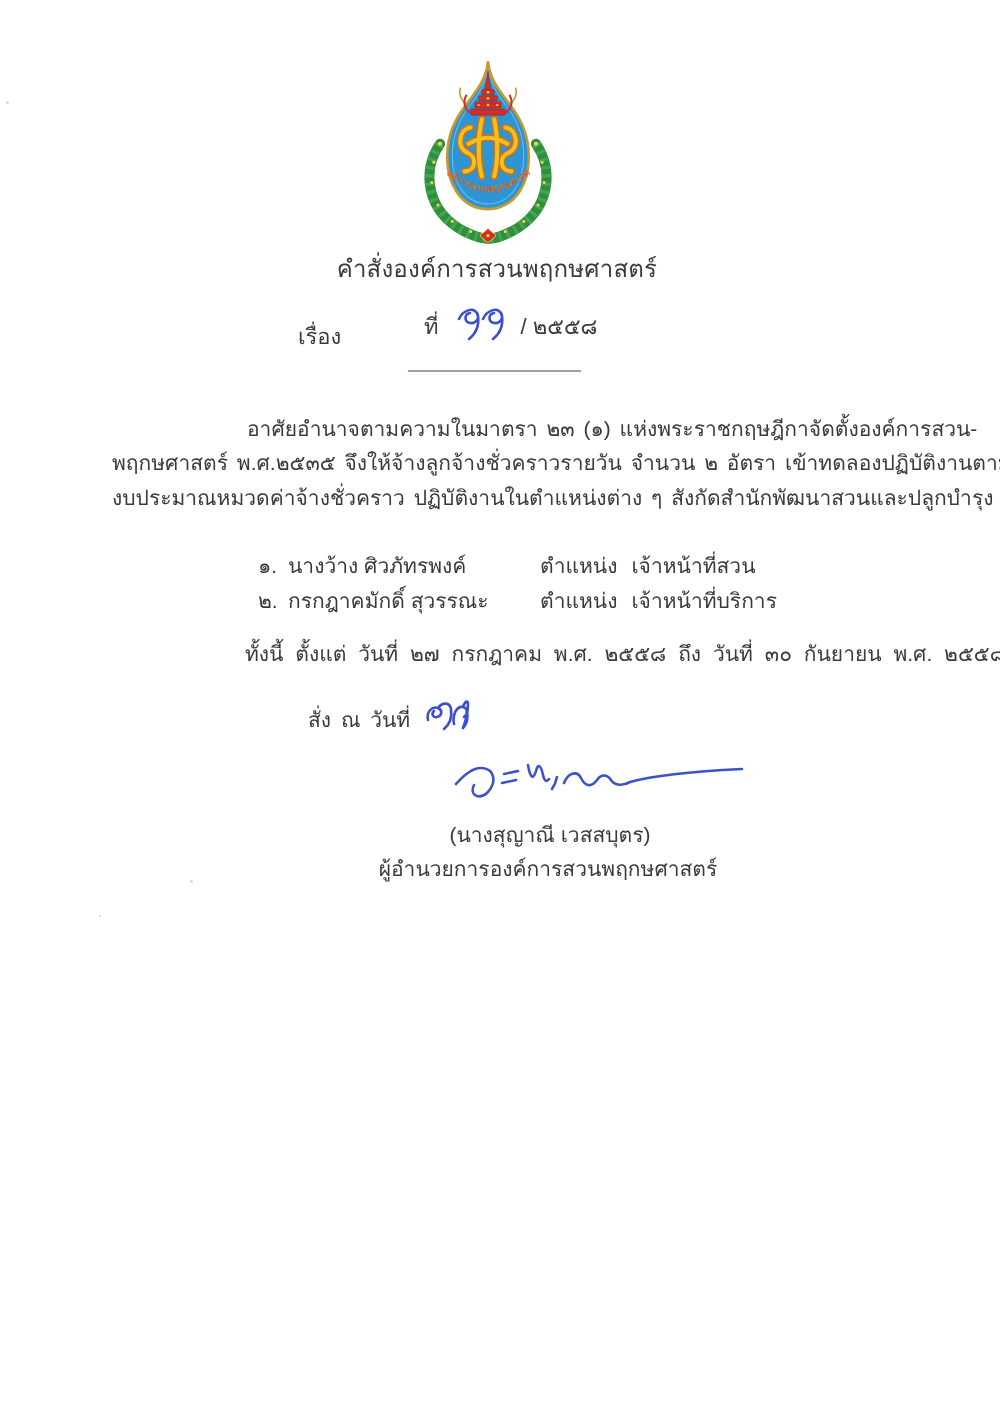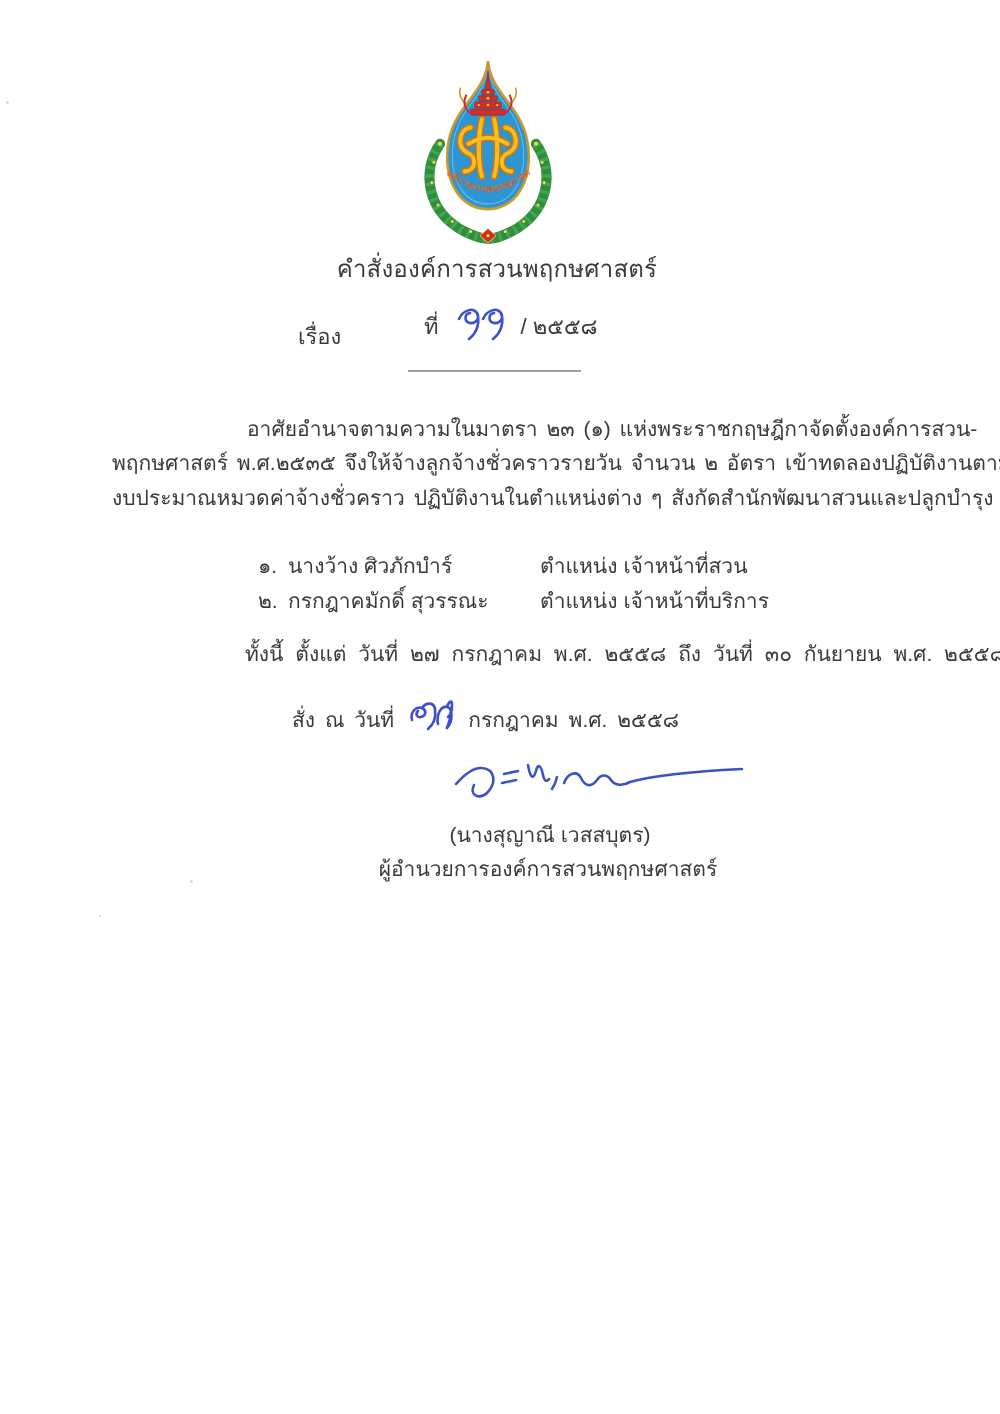--- a/index.html
+++ b/index.html
@@ -45,27 +45,27 @@
   }
   .para .pline.indent { padding-left:135px; }
   .appointees { left:0; top:548px; width:1000px; font-size:21px; }
   .appointee-row {
     height:35px; line-height:35px;
     padding-left:258px; white-space:nowrap;
     display:flex;
   }
   .appointee-row .num { width:30px; }
   .appointee-row .name { width:252px; }
-  .appointee-row .pos-label { margin-right:6px; }
+  .appointee-row .pos-label { margin-right:14px; }
   .effective-line {
     left:245px; top:637px;
     font-size:21px; white-space:nowrap; word-spacing:6px;
   }
   .order-line {
-    left:292px; top:694px;
+    left:308px; top:694px;
     display:flex; align-items:flex-end; gap:14px;
     font-size:21px; white-space:nowrap; word-spacing:4px;
   }
   .order-line .hand-day { margin-bottom:2px; }
   .signature-wrap { left:450px; top:748px; width:300px; height:64px; }
   .sig-name {
     left:0; right:0; top:818px; text-align:center;
     font-size:21px; transform:translateX(50px); white-space:nowrap;
   }
   .sig-title {
@@ -182,21 +182,21 @@
 
   <div class="abs para">
     <div class="pline indent">อาศัยอำนาจตามความในมาตรา ๒๓ (๑) แห่งพระราชกฤษฎีกาจัดตั้งองค์การสวน-</div>
     <div class="pline">พฤกษศาสตร์ พ.ศ.๒๕๓๕ จึงให้จ้างลูกจ้างชั่วคราวรายวัน จำนวน ๒ อัตรา เข้าทดลองปฏิบัติงานตาม</div>
     <div class="pline">งบประมาณหมวดค่าจ้างชั่วคราว ปฏิบัติงานในตำแหน่งต่าง ๆ สังกัดสำนักพัฒนาสวนและปลูกบำรุง โดยให้</div>
   </div>
 
   <div class="abs appointees">
     <div class="appointee-row">
       <span class="num">๑.</span>
-      <span class="name">นางว้าง ศิวภักบำร์</span>
+      <span class="name">นางว้าง ศิวภัทรพงค์</span>
       <span class="pos-label">ตำแหน่ง</span>
       <span>เจ้าหน้าที่สวน</span>
     </div>
     <div class="appointee-row">
       <span class="num">๒.</span>
       <span class="name">กรกฎาคมักดิ์ สุวรรณะ</span>
       <span class="pos-label">ตำแหน่ง</span>
       <span>เจ้าหน้าที่บริการ</span>
     </div>
   </div>
@@ -204,21 +204,20 @@
   <div class="abs effective-line">ทั้งนี้ ตั้งแต่ วันที่ ๒๗ กรกฎาคม พ.ศ. ๒๕๕๘ ถึง วันที่ ๓๐ กันยายน พ.ศ. ๒๕๕๘</div>
 
   <div class="abs order-line">
     <span>สั่ง ณ วันที่</span>
     <svg class="hand-day" width="46" height="40" viewBox="0 0 46 40" aria-label="๒๗">
       <g fill="none" stroke="#3b4fd0" stroke-width="2.6" stroke-linecap="round">
         <path d="M4,26 C2,18 8,12 14,14 C19,16 18,22 13,23 C9,24 7,20 10,17 M14,14 C18,8 26,8 27,15 C28,22 26,30 20,35"></path>
         <path d="M30,30 C28,20 33,12 39,13 C44,14 44,20 40,23 M39,13 C41,7 44,6 44,10 C44,15 42,26 39,34 M39,34 C43,30 44,23 43,17"></path>
       </g>
     </svg>
-    <span>กรกฎาคม พ.ศ. ๒๕๕๘</span>
   </div>
 
   <div class="abs signature-wrap">
     <svg width="300" height="64" viewBox="0 0 300 64" aria-label="(นางสุญาณี เวสสบุตร)">
       <path fill="none" stroke="#3c52c6" stroke-width="2.6" stroke-linecap="round" stroke-linejoin="round" d="M6,36 C13,28 22,19 32,20 C45,21 47,35 37,45 C29,52 19,47 24,37
                M54,26 L68,23 M52,35 L66,32
                M78,17 C80,29 83,33 86,23 C88,15 91,17 93,27 C94,32 96,35 99,31
                M107,29 C106,34 104,38 102,41
                M114,35 C118,25 127,22 131,30 C135,38 141,40 147,32 C151,26 157,26 161,32 C165,38 173,38 180,34 C205,27 252,23 292,21"></path>
     </svg>

